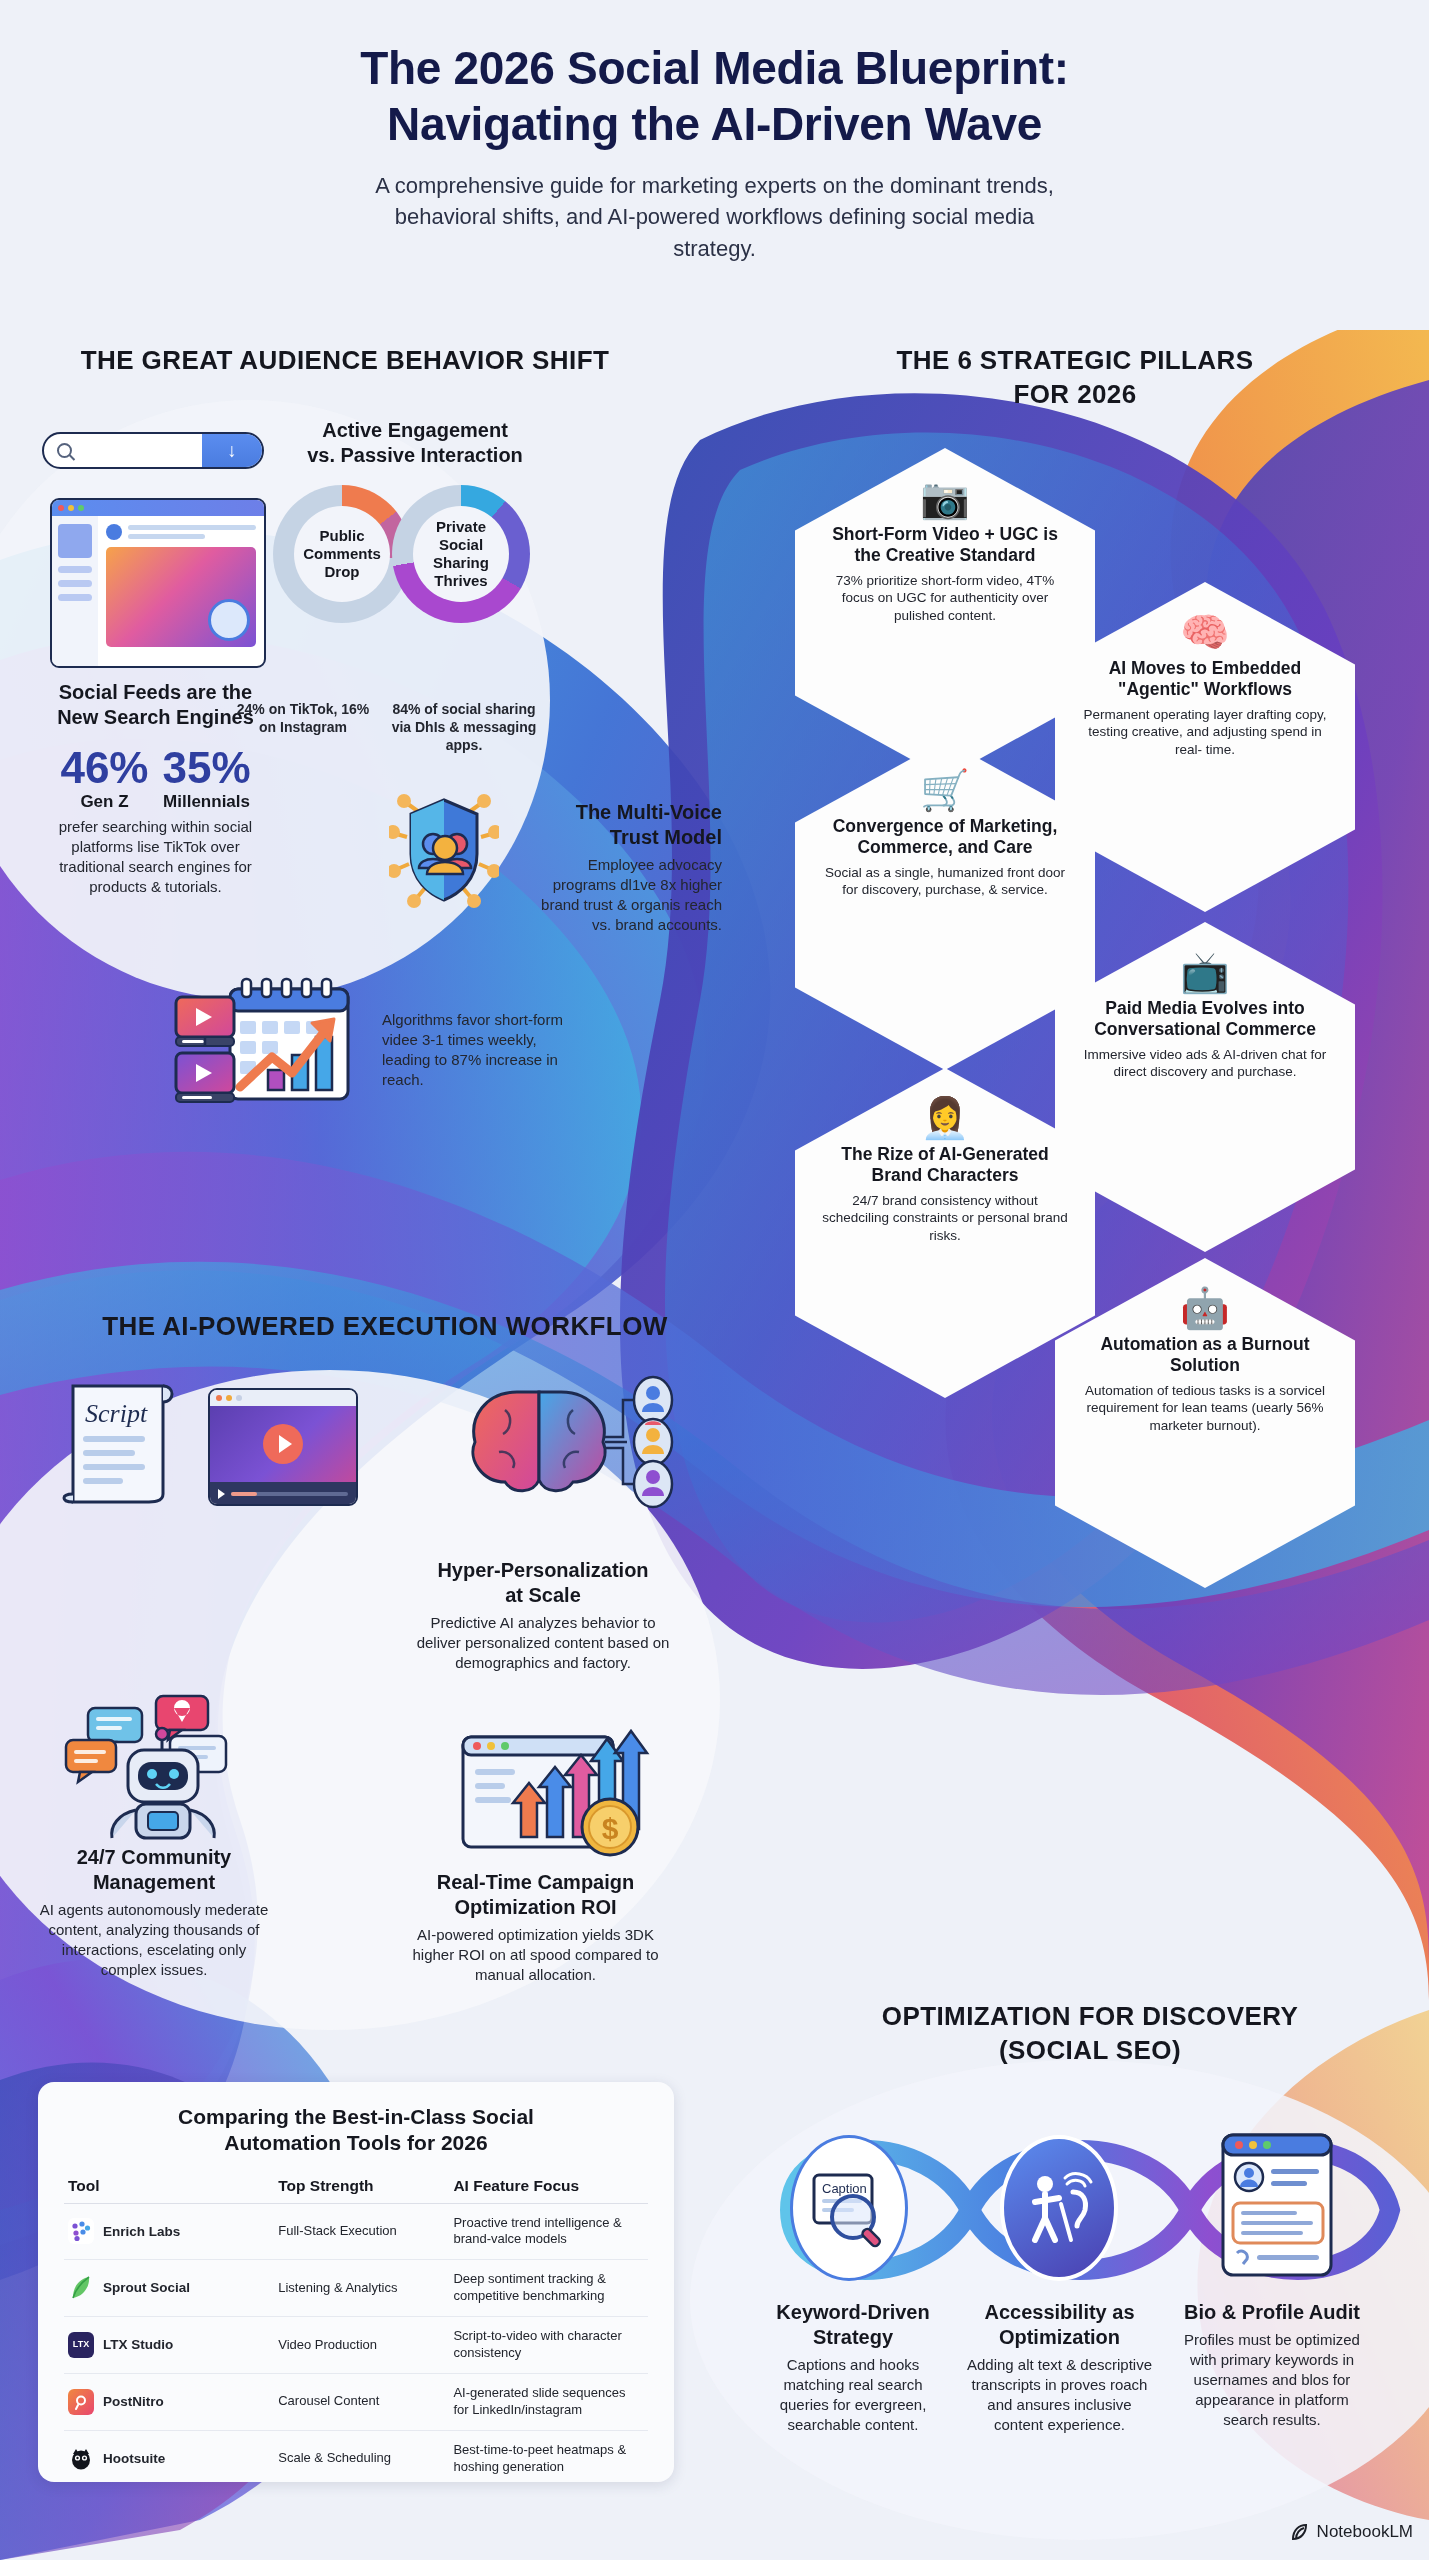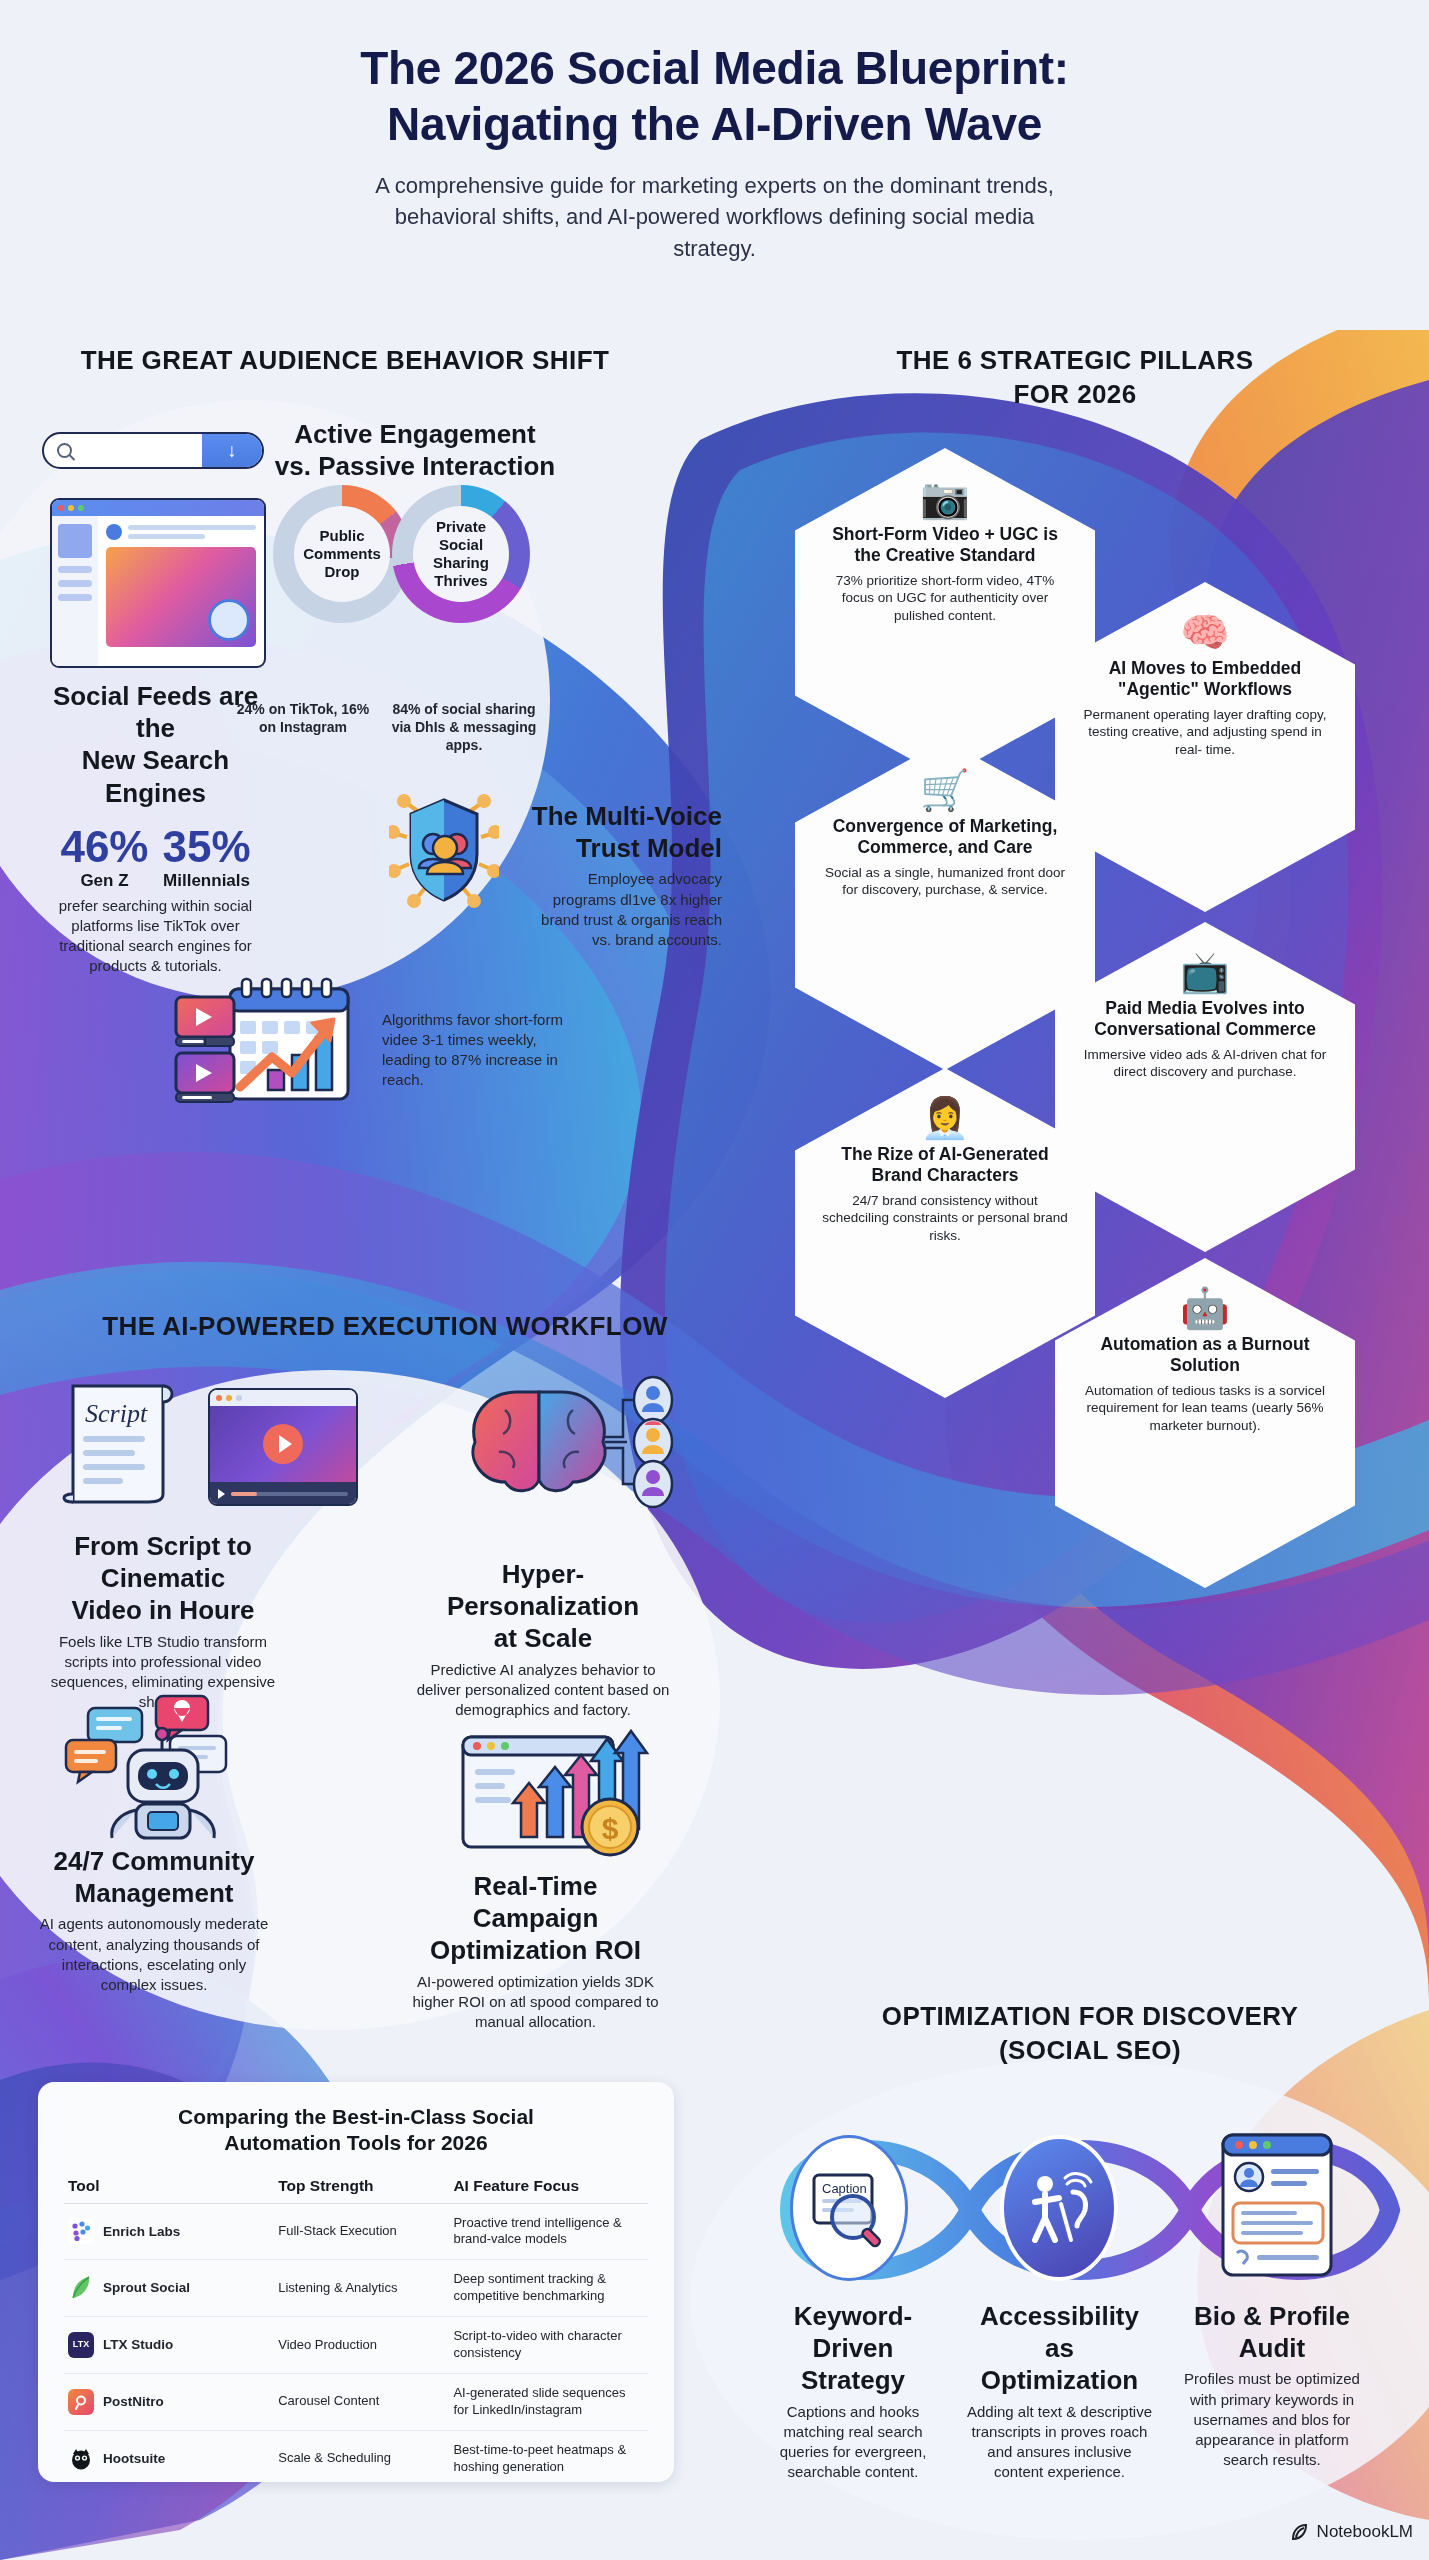--- a/index.html
+++ b/index.html
@@ -26,21 +26,21 @@
   }
 
   
   .sec-h {
     position: absolute; font-size: 26px; font-weight: 700; color: #15171f;
     letter-spacing: 0.4px; text-align: center; line-height: 1.25;
   }
 
   
   .blk { position: absolute; }
-  .blk .ttl { font-size: 26px; font-weight: 700; color: #15171f; line-height: 1.24; }
+  .blk .ttl { font-size: 20px; font-weight: 700; color: #15171f; line-height: 1.24; }
   .blk .dsc { font-size: 15px; color: #23262f; line-height: 1.34; margin-top: 5px; }
   .ctr { text-align: center; }
 
   
   .searchbar {
     position: absolute; left: 42px; top: 432px; width: 222px; height: 37px;
     border: 2px solid #1d2b50; border-radius: 19px; background: #fff; overflow: hidden;
     display: flex; align-items: center;
   }
   .searchbar .mag { margin-left: 13px; width: 15px; height: 15px; border: 2px solid #55627d; border-radius: 50%; position: relative; }
@@ -409,27 +409,20 @@
         </div>
       </div>
       <div style="height:24px;background:#2e3760;display:flex;align-items:center;padding:0 8px;gap:6px;">
         <div style="width:0;height:0;border-left:7px solid #fff;border-top:5px solid transparent;border-bottom:5px solid transparent;"></div>
         <div style="flex:1;height:4px;background:#5f6a93;border-radius:2px;position:relative;">
           <div style="position:absolute;left:0;top:0;height:4px;width:22%;background:#ef9a8a;border-radius:2px;"></div>
         </div>
       </div>
     </div>
 
-    <div class="blk ctr" style="left:38px; top:1530px; width:250px;">
-      <div class="ttl">
-        <span>From Script to Cinematic</span><br>
-        <span>Video in Houre</span>
-      </div>
-      <div class="dsc">Foels like LTB Studio transform scripts into professional video sequences, eliminating expensive shoets.</div>
-    </div>
 
     <div style="position:absolute; left:455px; top:1372px; width:220px; height:160px;">
       <svg width="220" height="160" viewBox="0 0 220 160">
         <defs>
           <linearGradient id="bl" x1="0" y1="0" x2="1" y2="1">
               <stop offset="0%" stop-color="#ef6a5a"></stop>
               <stop offset="100%" stop-color="#d1489b"></stop>
             </linearGradient>
           <linearGradient id="br" x1="0" y1="0" x2="1" y2="1">
               <stop offset="0%" stop-color="#45a7e8"></stop>

